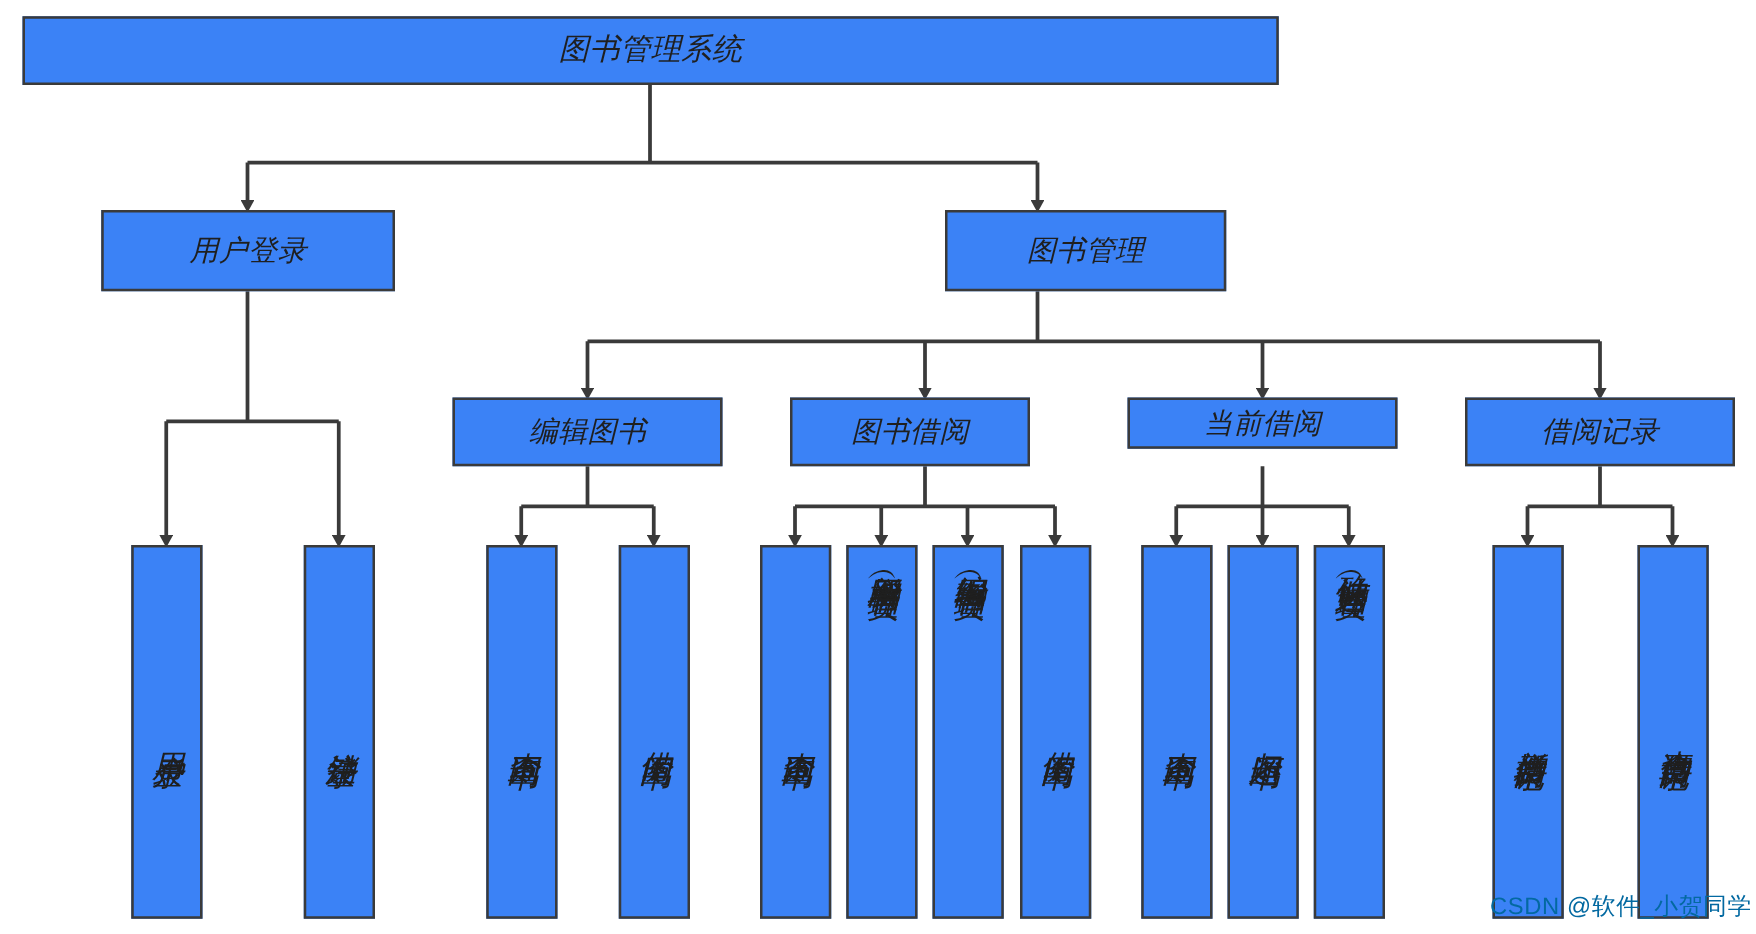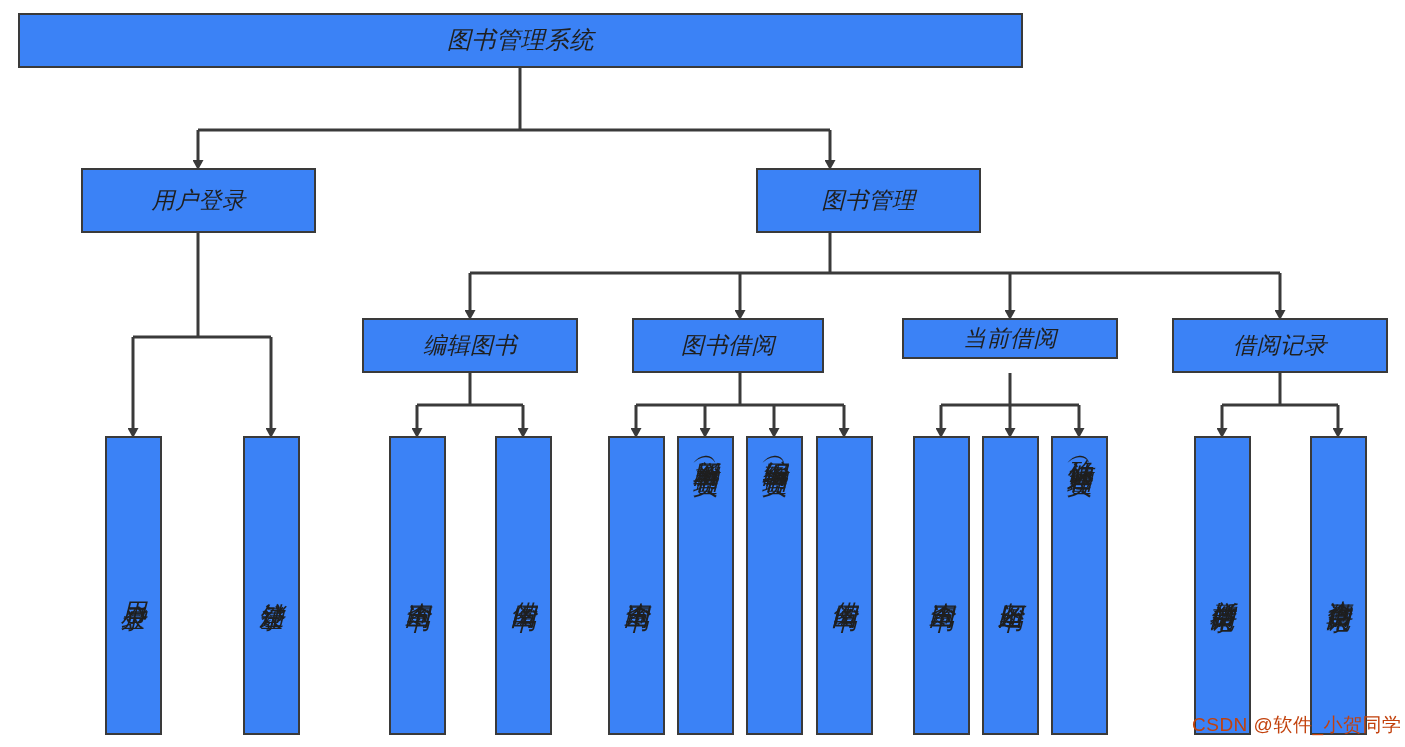--- a/index.html
+++ b/index.html
@@ -69,21 +69,21 @@
   .node.v.mid .label {
     margin-top: auto;
     margin-bottom: auto;
   }
   .node.v.top .label {
     margin-top: 2px;
   }
   .watermark {
     position: absolute;
     font-size: 19px;
-    color: #c2410c;
+    color: #0369a1;
     letter-spacing: 0.5px;
     white-space: nowrap;
     user-select: none;
   }
 </style>
 </head>
 <body>
 
 <div id="canvas">
 

